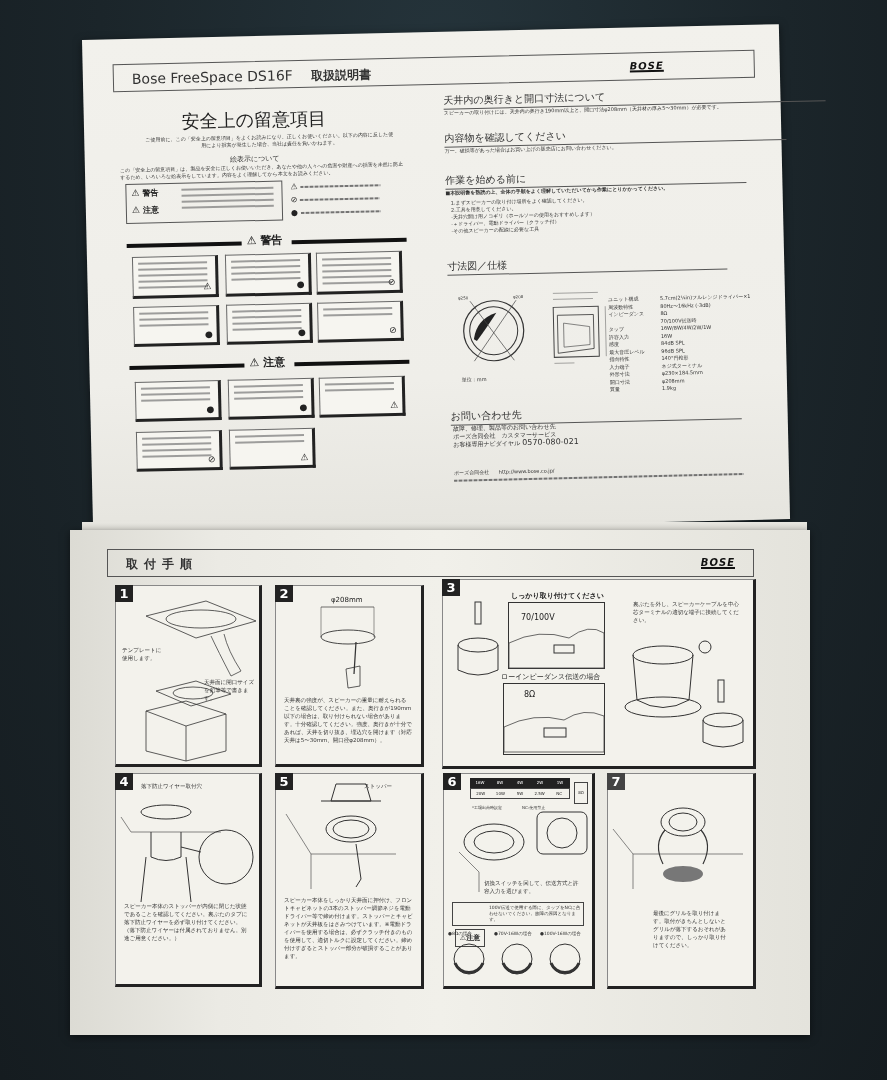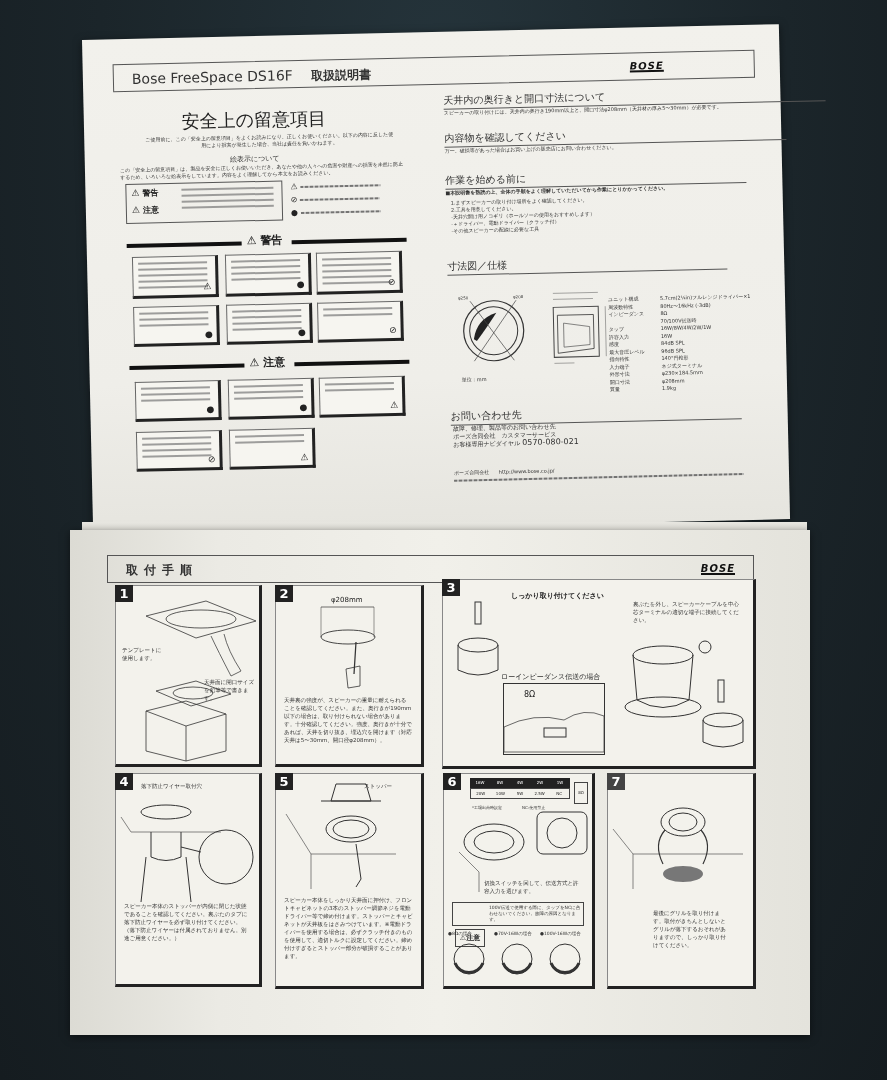--- a/index.html
+++ b/index.html
@@ -289,21 +289,21 @@
   <div class="tiny" style="position:absolute;left:362px;top:438px;">
     <span>ボーズ合同会社</span>
     <span style="margin-left:8px;">http://www.bose.co.jp/</span>
   </div>
   <div class="line-text" style="left:362px;top:448px;width:290px;height:2px;"></div>
 </div>
 
 <div class="fold"></div>
 
 <div class="sheet sheet-bottom">
-  <div class="hdr" style="left:37px;top:25px;width:645px;height:26px;">
+  <div class="hdr" style="left:37px;top:19px;width:645px;height:26px;">
     <div class="hdr-title" style="font-weight:bold;font-size:12px;letter-spacing:6px;">取付手順</div>
     <div class="bose-logo" style="right:18px;top:8px;">BOSE</div>
   </div>
 
   <div class="panel" style="left:45px;top:55px;width:143px;height:178px;">
     <div class="stepnum">1</div>
     <svg style="left:20px;top:10px;" width="120" height="165">
       <path d="M10 20 L70 5 L120 25 L60 42 Z" fill="none" stroke="#333" stroke-width=".8"></path>
       <ellipse cx="65" cy="23" rx="35" ry="9" fill="none" stroke="#333" stroke-width=".8"></ellipse>
       <path d="M75 40 Q82 55 95 80 L105 75 Q92 55 88 38" fill="none" stroke="#444" stroke-width=".8"></path>
@@ -325,20 +325,27 @@
       <line x1="58" y1="3" x2="58" y2="33" stroke="#333" stroke-width=".5"></line>
       <line x1="40" y1="38" x2="38" y2="70" stroke="#333" stroke-width="1.2"></line>
       <path d="M30 65 L44 62 L44 82 L32 84 Z" fill="none" stroke="#333" stroke-width=".8"></path>
     </svg>
     <div class="ptext" style="left:8px;top:110px;width:128px;">天井裏の強度が、スピーカーの重量に耐えられることを確認してください。また、奥行きが190mm以下の場合は、取り付けられない場合があります。十分確認してください。強度、奥行きが十分であれば、天井を切り抜き、埋込穴を開けます（対応天井は5〜30mm、開口径φ208mm）。</div>
   </div>
 
   <div class="panel" style="left:372px;top:49px;width:310px;height:186px;">
     <div class="stepnum">3</div>
     <div class="lbl" style="left:68px;top:11px;font-size:7px;font-weight:bold;">しっかり取り付けてください</div>
+    <div style="position:absolute;left:65px;top:22px;width:95px;height:65px;border:1px solid #333;">
+      <div class="lbl" style="left:12px;top:10px;font-size:8px;">70/100V</div>
+      <svg style="left:0;top:20px;" width="95" height="45">
+          <path d="M0 20 Q30 5 60 15 Q80 0 95 10 L95 45 L0 45 Z" fill="none" stroke="#444" stroke-width=".8"></path>
+          <rect x="45" y="22" width="20" height="8" fill="none" stroke="#333"></rect>
+        </svg>
+    </div>
     <div class="lbl" style="left:58px;top:92px;font-size:7px;font-weight:normal;">ローインピーダンス伝送の場合</div>
     <div style="position:absolute;left:60px;top:103px;width:100px;height:70px;border:1px solid #333;">
       <div class="lbl" style="left:20px;top:6px;font-size:8px;">8Ω</div>
       <svg style="left:0;top:18px;" width="100" height="50">
           <path d="M0 25 Q30 10 60 18 Q80 5 100 14 L100 50 L0 50 Z" fill="none" stroke="#444" stroke-width=".8"></path>
           <rect x="40" y="26" width="22" height="9" fill="none" stroke="#333"></rect>
         </svg>
     </div>
     <svg style="left:10px;top:20px;" width="55" height="80">
       <rect x="22" y="2" width="6" height="22" fill="none" stroke="#333"></rect>

